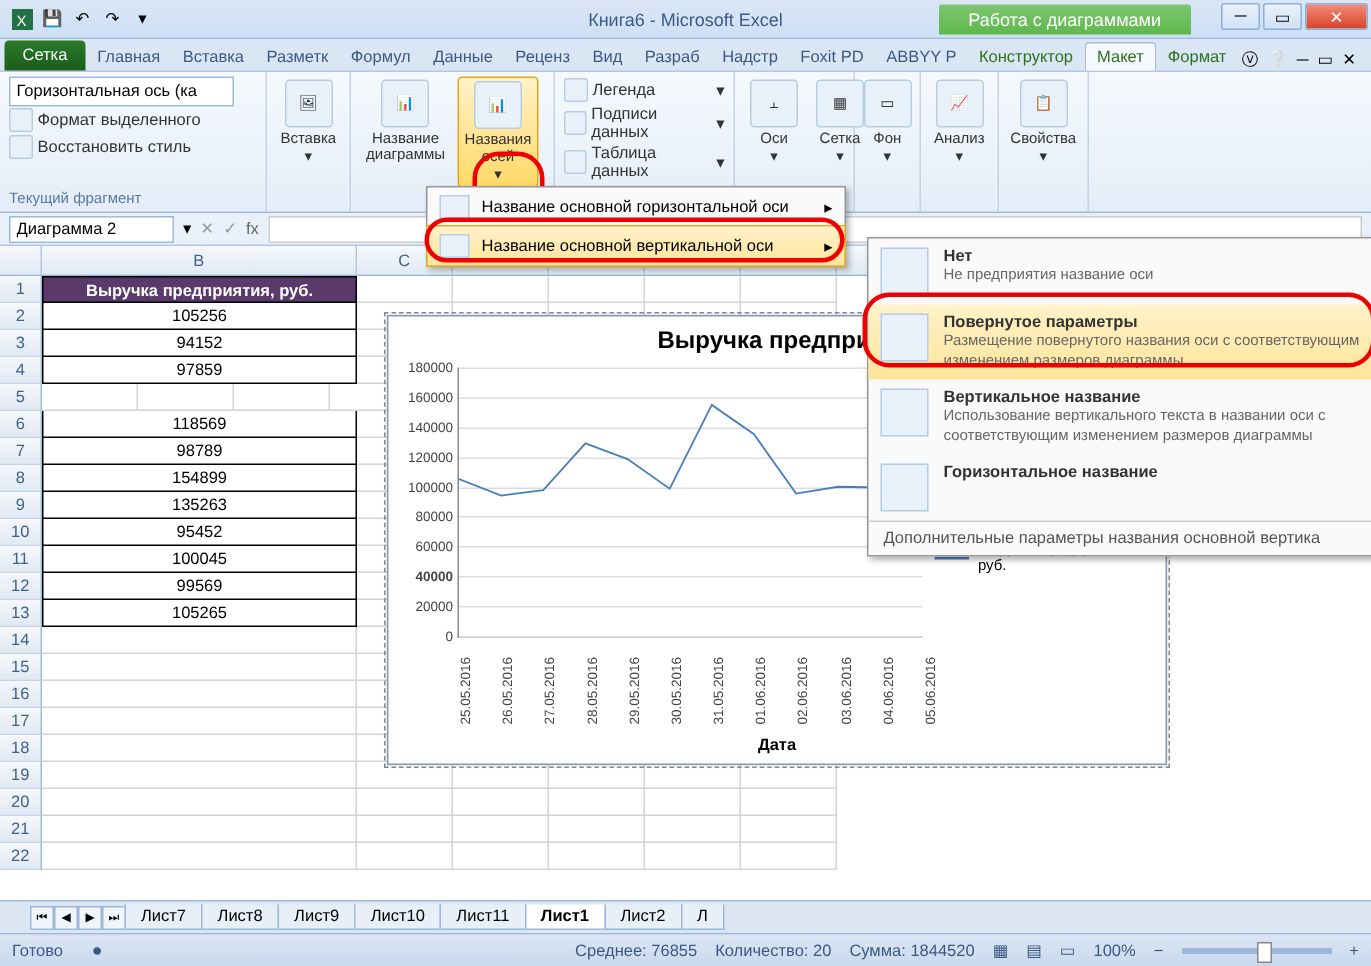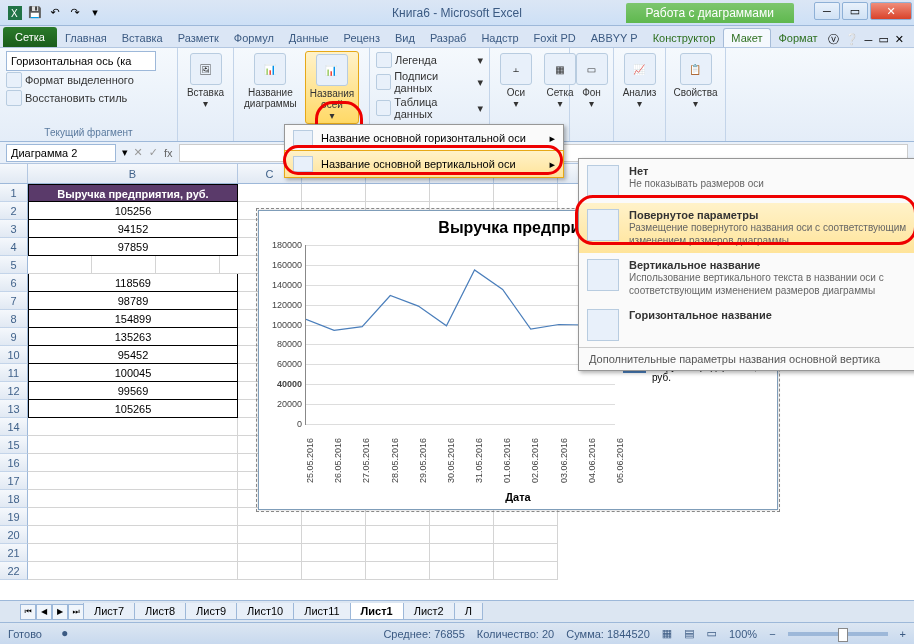--- a/index.html
+++ b/index.html
@@ -19,21 +19,21 @@
 .tabs { height: 22px; background: #dbe6f5; display: flex; align-items: flex-end; gap: 1px; padding-left: 3px; border-bottom: 1px solid #b3c7e1; }
 .file-tab { background: linear-gradient(#2a7a2a,#1b5d1b); color: #fff; padding: 4px 12px; font-size: 11px; border-radius: 3px 3px 0 0; }
 .tab { padding: 3px 7px; font-size: 11px; color: #3b5a82; border-radius: 3px 3px 0 0; cursor: pointer; }
 .tab.active { background: #f5f9fd; border: 1px solid #a6bcd8; border-bottom: none; color: #4a7a2e; }
 .tab.green { color: #2e7020; }
 .tabs-right { margin-left: auto; display: flex; gap: 6px; padding-right: 10px; align-items: center; }
 
 
 .ribbon { height: 94px; background: linear-gradient(#f5f9fd,#e4edf8); border-bottom: 1px solid #9db8d9; display: flex; position: relative; }
 .rgroup { border-right: 1px solid #c3d4e9; padding: 3px 6px; display: flex; flex-direction: column; justify-content: space-between; }
-.rgroup-label { text-align: center; font-size: 10px; color: #5a7a9e; }
+.rgroup-label { text-align: left; font-size: 10px; color: #5a7a9e; }
 .rgroup-body { display: flex; gap: 4px; align-items: flex-start; }
 .vbtn { display: flex; flex-direction: column; align-items: center; padding: 2px 4px; border-radius: 3px; font-size: 10px; color: #333; cursor: pointer; }
 .vbtn .ico { width: 32px; height: 32px; background: #e8f0fa; border: 1px solid #b8cce0; border-radius: 3px; display: flex; align-items: center; justify-content: center; margin-bottom: 2px; }
 .vbtn.hot { background: linear-gradient(#fff2c9,#ffd966); border: 1px solid #e6a817; }
 .smallrow { display: flex; align-items: center; gap: 3px; font-size: 11px; color: #333; padding: 1px 0; }
 .smallrow .sico { width: 16px; height: 16px; background: #e8f0fa; border: 1px solid #b8cce0; border-radius: 2px; }
 .combo { width: 150px; height: 20px; border: 1px solid #9db8d9; background: #fff; font-size: 11px; padding: 1px 4px; }
 .red-circle { position: absolute; border: 3px solid #e00; border-radius: 18px; pointer-events: none; }
 
 
@@ -252,21 +252,21 @@
       <span class="arrow">▸</span>
     </div>
   <div class="red-circle" style="left:-2px; top:20px; width:280px; height:30px"></div>
 </div>
 
 <div class="submenu2">
   <div class="opt">
     <div class="oico"></div>
     <div>
         <div class="opt-title">Нет</div>
-        <div class="opt-desc">Не показывать размеров оси</div>
+        <div class="opt-desc">Не предприятия название оси</div>
       </div>
   </div>
   <div class="opt hov">
     <div class="oico"></div>
     <div>
         <div class="opt-title">Повернутое параметры</div>
         <div class="opt-desc">Размещение повернутого названия оси с соответствующим изменением размеров диаграммы</div>
       </div>
   </div>
   <div class="opt">

